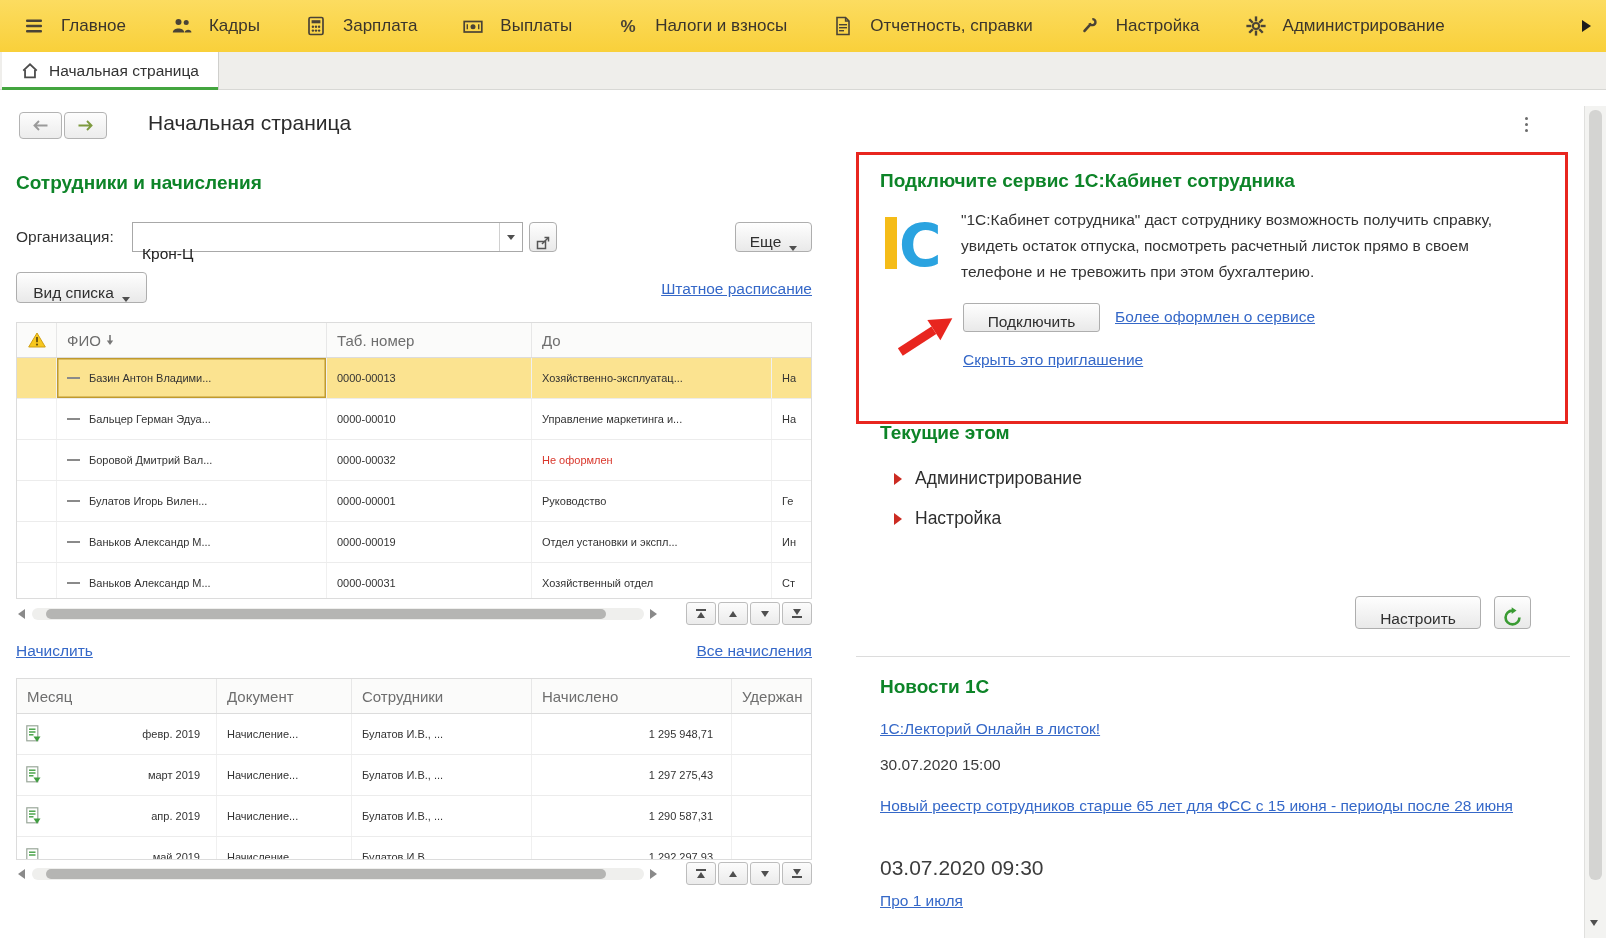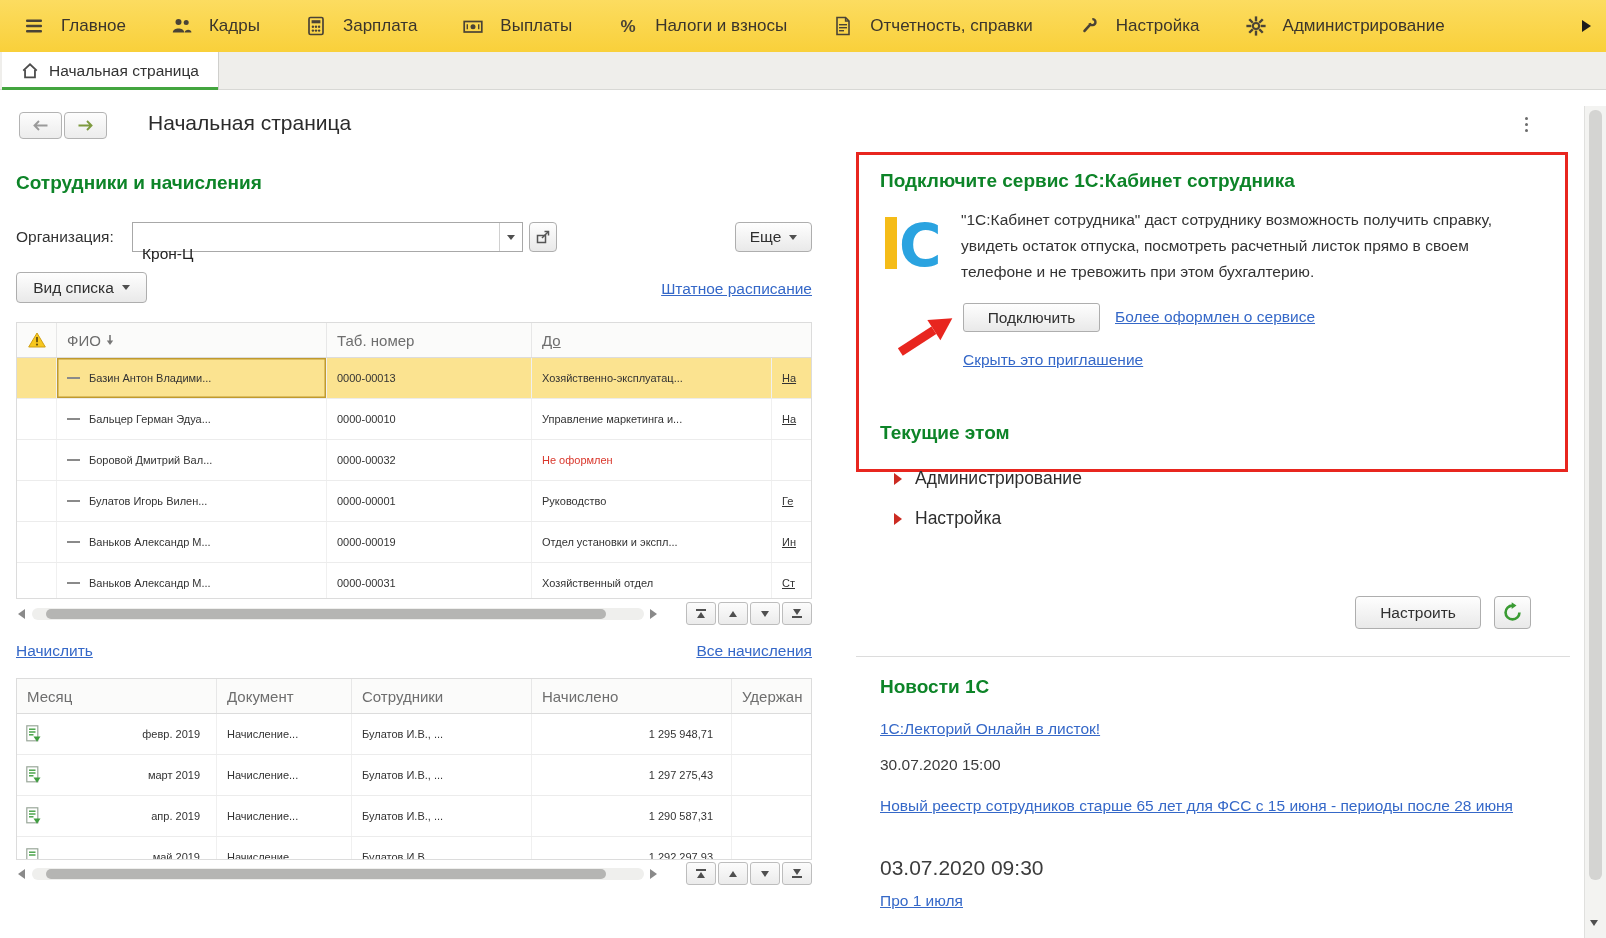--- a/index.html
+++ b/index.html
@@ -38,21 +38,21 @@
   .sec-title{position:absolute;left:0;top:2px;font-size:19px;font-weight:bold;color:#0d8428;}
   .org-label{position:absolute;left:0;top:58px;font-size:15.5px;color:#333;}
   .combo{position:absolute;left:116px;top:52px;width:391px;height:30px;border:1px solid #a8a8a8;
          background:#fff;box-sizing:border-box;}
   .combo .val{position:absolute;left:9px;top:22px;font-size:15.5px;color:#222;}
   .combo .dd{position:absolute;right:0;top:0;width:22px;height:100%;border-left:1px solid #d0d0d0;
              display:flex;align-items:center;justify-content:center;cursor:pointer;}
   .dd-tri{width:0;height:0;border-left:4px solid transparent;border-right:4px solid transparent;
           border-top:5px solid #4f4f4f;}
   .btn{border:1px solid #aeaeae;border-radius:4px;background:linear-gradient(#fefefe,#e9e9e9);
-       display:flex;align-items:center;justify-content:center;gap:8px;font-size:15.5px;color:#2f2f2f;
+       display:flex;align-items:flex-end;justify-content:center;gap:8px;font-size:15.5px;color:#2f2f2f;
        box-sizing:border-box;cursor:pointer;}
   .choose-btn{position:absolute;left:513px;top:52px;width:28px;height:30px;}
   .more-btn{position:absolute;left:719px;top:52px;width:77px;height:30px;}
   .view-btn{position:absolute;left:0;top:102px;width:131px;height:31px;}
   .link{color:#3568c8;text-decoration:underline;font-size:15.5px;cursor:pointer;}
   .staffing-link{position:absolute;right:0;top:110px;}
 
   .tbl{position:absolute;left:0;width:796px;background:#fff;border:1px solid #dcdcdc;
        box-sizing:border-box;overflow:hidden;}
   .tbl1{top:152px;height:277px;}
@@ -62,21 +62,21 @@
   .th{display:flex;align-items:center;gap:4px;padding-left:10px;border-right:1px solid #e7e7e7;
       box-sizing:border-box;white-space:nowrap;overflow:hidden;cursor:pointer;}
   .trow{display:flex;height:40px;border-bottom:1px solid #ececec;font-size:11px;color:#333;
         align-items:stretch;cursor:pointer;}
   .td{display:flex;align-items:center;padding-left:10px;border-right:1px solid #f0f0f0;
       box-sizing:border-box;white-space:nowrap;overflow:hidden;}
   .c-warn{flex:0 0 40px;justify-content:center;padding-left:0;}
   .c-fio{flex:0 0 270px;}
   .c-tab{flex:0 0 205px;}
   .c-dept{flex:0 0 240px;}
-  .c-pos{flex:1 1 auto;border-right:none;text-decoration:underline;}
+  .c-pos{flex:1 1 auto;border-right:none;}
   .row-sel{background:#fbe390;}
   .cell-focus{box-shadow:inset 0 0 0 1.5px #c09a2e;}
   .dash{width:13px;height:2px;background:#8a8a8a;margin-right:9px;flex:0 0 auto;}
   .red-text{color:#d9362b;}
 
   .m-month{flex:0 0 200px;justify-content:flex-end;padding-right:16px;position:relative;}
   .m-doc{flex:0 0 135px;}
   .m-emp{flex:0 0 180px;}
   .m-sum{flex:0 0 200px;justify-content:flex-end;padding-right:18px;}
   .m-wh{flex:1 1 auto;border-right:none;}
@@ -100,21 +100,21 @@
           background:linear-gradient(#fcfcfc,#ebebeb);display:flex;flex-direction:column;
           align-items:center;justify-content:center;gap:1px;box-sizing:border-box;cursor:pointer;}
   .tri-up-s{width:0;height:0;border-left:4.5px solid transparent;border-right:4.5px solid transparent;
             border-bottom:6px solid #4f4f4f;}
   .tri-down-s{width:0;height:0;border-left:4.5px solid transparent;border-right:4.5px solid transparent;
               border-top:6px solid #4f4f4f;}
   .bar-s{width:10px;height:2px;background:#4f4f4f;}
 
   
   .right{position:absolute;left:856px;top:150px;width:714px;height:788px;}
-  .banner{position:absolute;left:0;top:2px;width:712px;height:320px;border:3px solid #e8261f;
+  .banner{position:absolute;left:0;top:2px;width:712px;height:272px;border:3px solid #e8261f;
           box-sizing:border-box;text-decoration:underline;}
   .banner-title{position:absolute;left:21px;top:15px;font-size:19px;font-weight:bold;color:#0d8428;}
   .banner-logo{position:absolute;left:26px;top:56px;}
   .banner-text{position:absolute;left:102px;top:52px;width:566px;font-size:15.5px;line-height:26px;color:#333;}
   .connect-btn{position:absolute;left:104px;top:148px;width:137px;height:29px;border-radius:3px;}
   .details-link{position:absolute;left:256px;top:153px;}
   .hide-link{position:absolute;left:104px;top:196px;}
   .red-arrow{position:absolute;left:34px;top:152px;pointer-events:none;}
 
   .todo-title{position:absolute;left:24px;top:272px;font-size:19px;font-weight:bold;color:#0d8428;}

